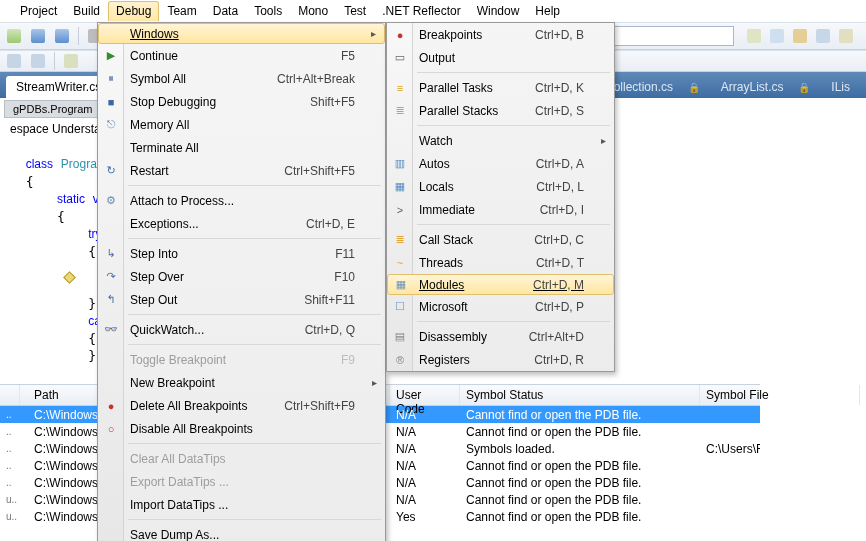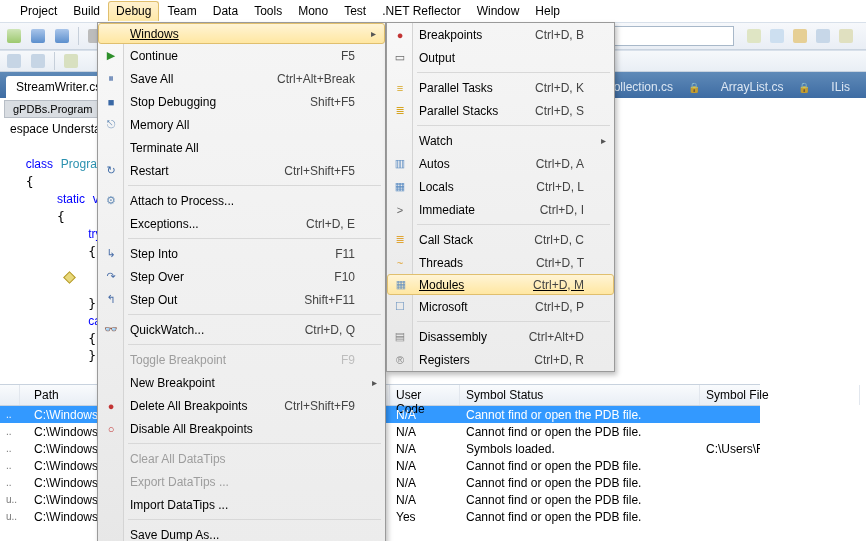--- a/index.html
+++ b/index.html
@@ -226,21 +226,21 @@
       <div class="mi highlight submenu-arrow">
         <span class="lab">Windows</span>
       </div>
       <div class="mi">
         <span class="ic" style="color: rgb(46, 143, 43);">▶</span>
         <span class="lab">Continue</span>
         <span class="sc">F5</span>
       </div>
       <div class="mi">
         <span class="ic" style="color: rgb(74, 110, 168);">⏸</span>
-        <span class="lab">Save All</span>
+        <span class="lab">Symbol All</span>
         <span class="sc">Ctrl+Alt+Break</span>
       </div>
       <div class="mi">
         <span class="ic" style="color: rgb(58, 104, 165);">■</span>
         <span class="lab">Stop Debugging</span>
         <span class="sc">Shift+F5</span>
       </div>
       <div class="mi">
         <span class="ic" style="color: rgb(106, 143, 184);">⎋</span>
         <span class="lab">Memory All</span>

